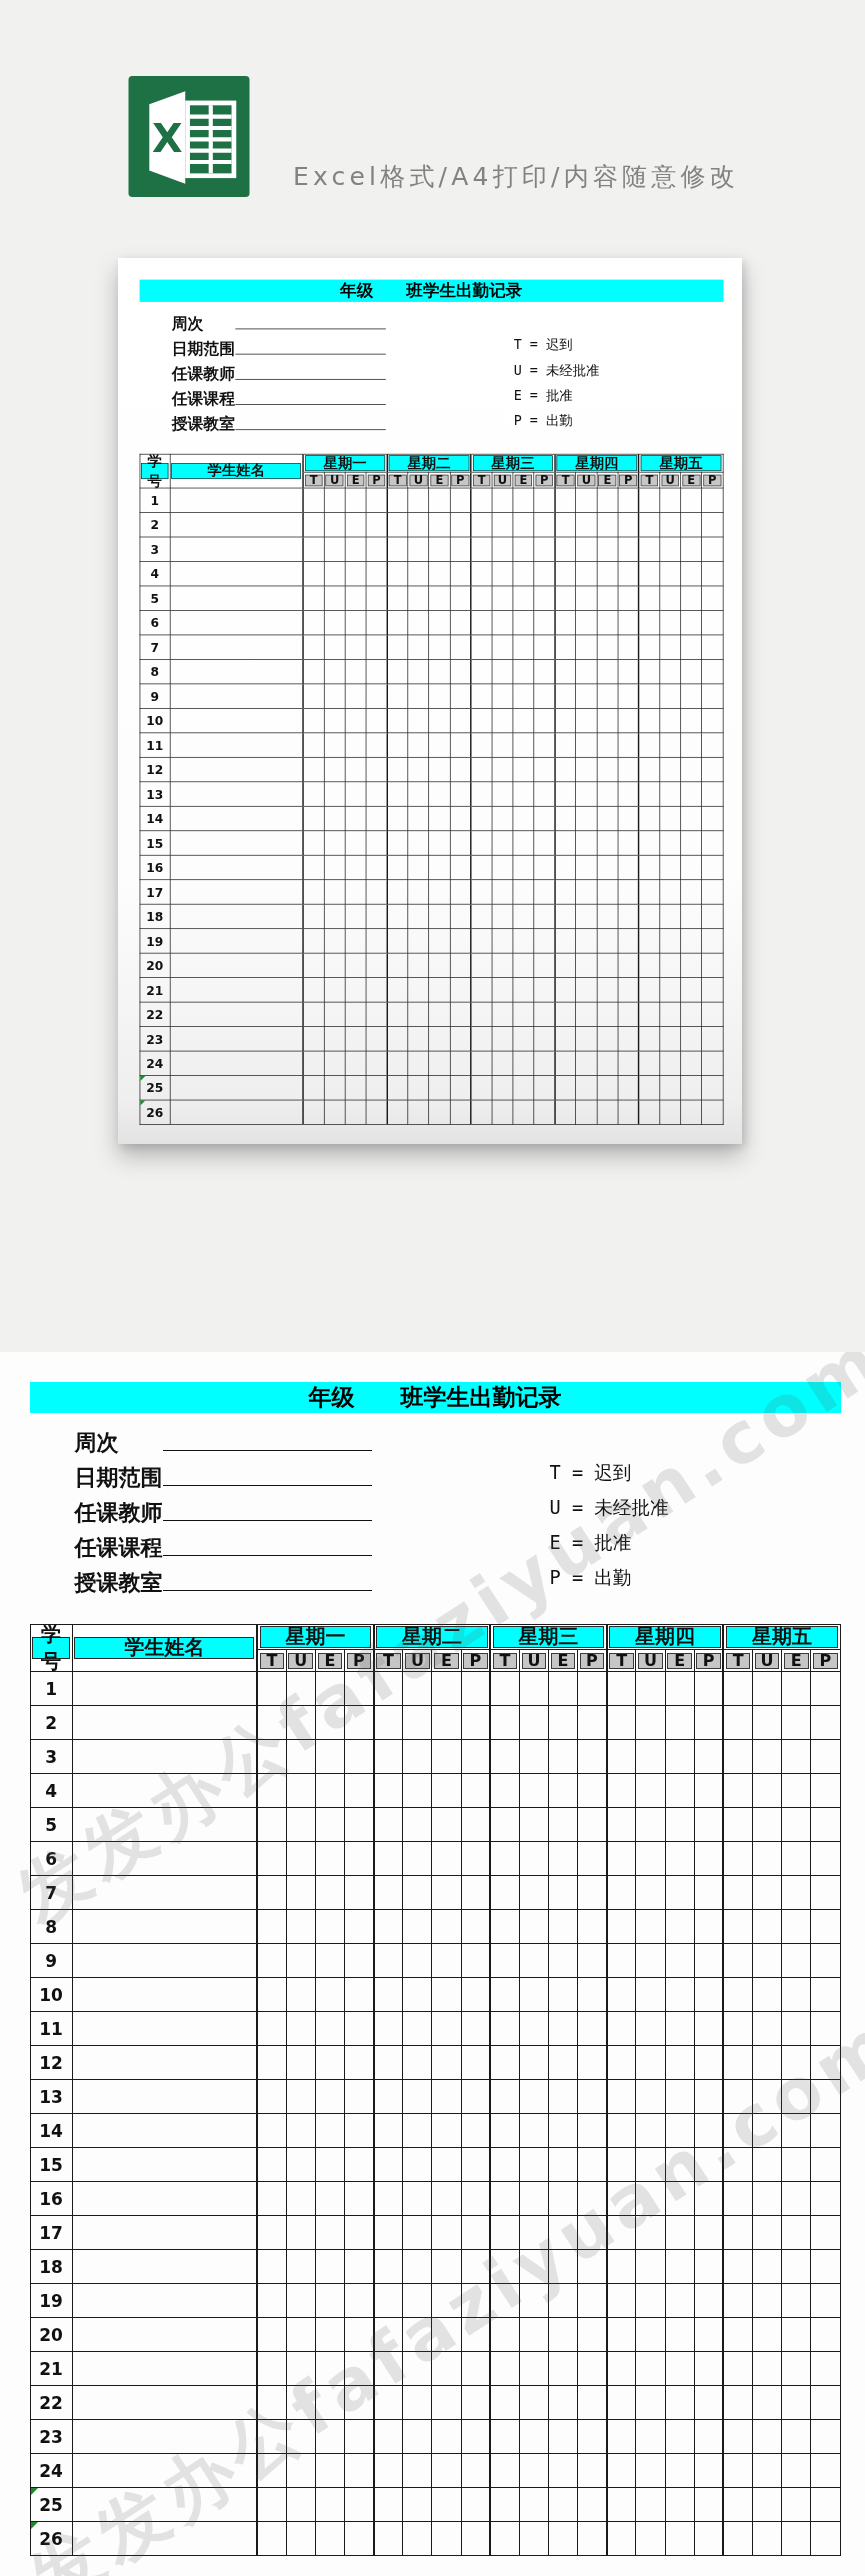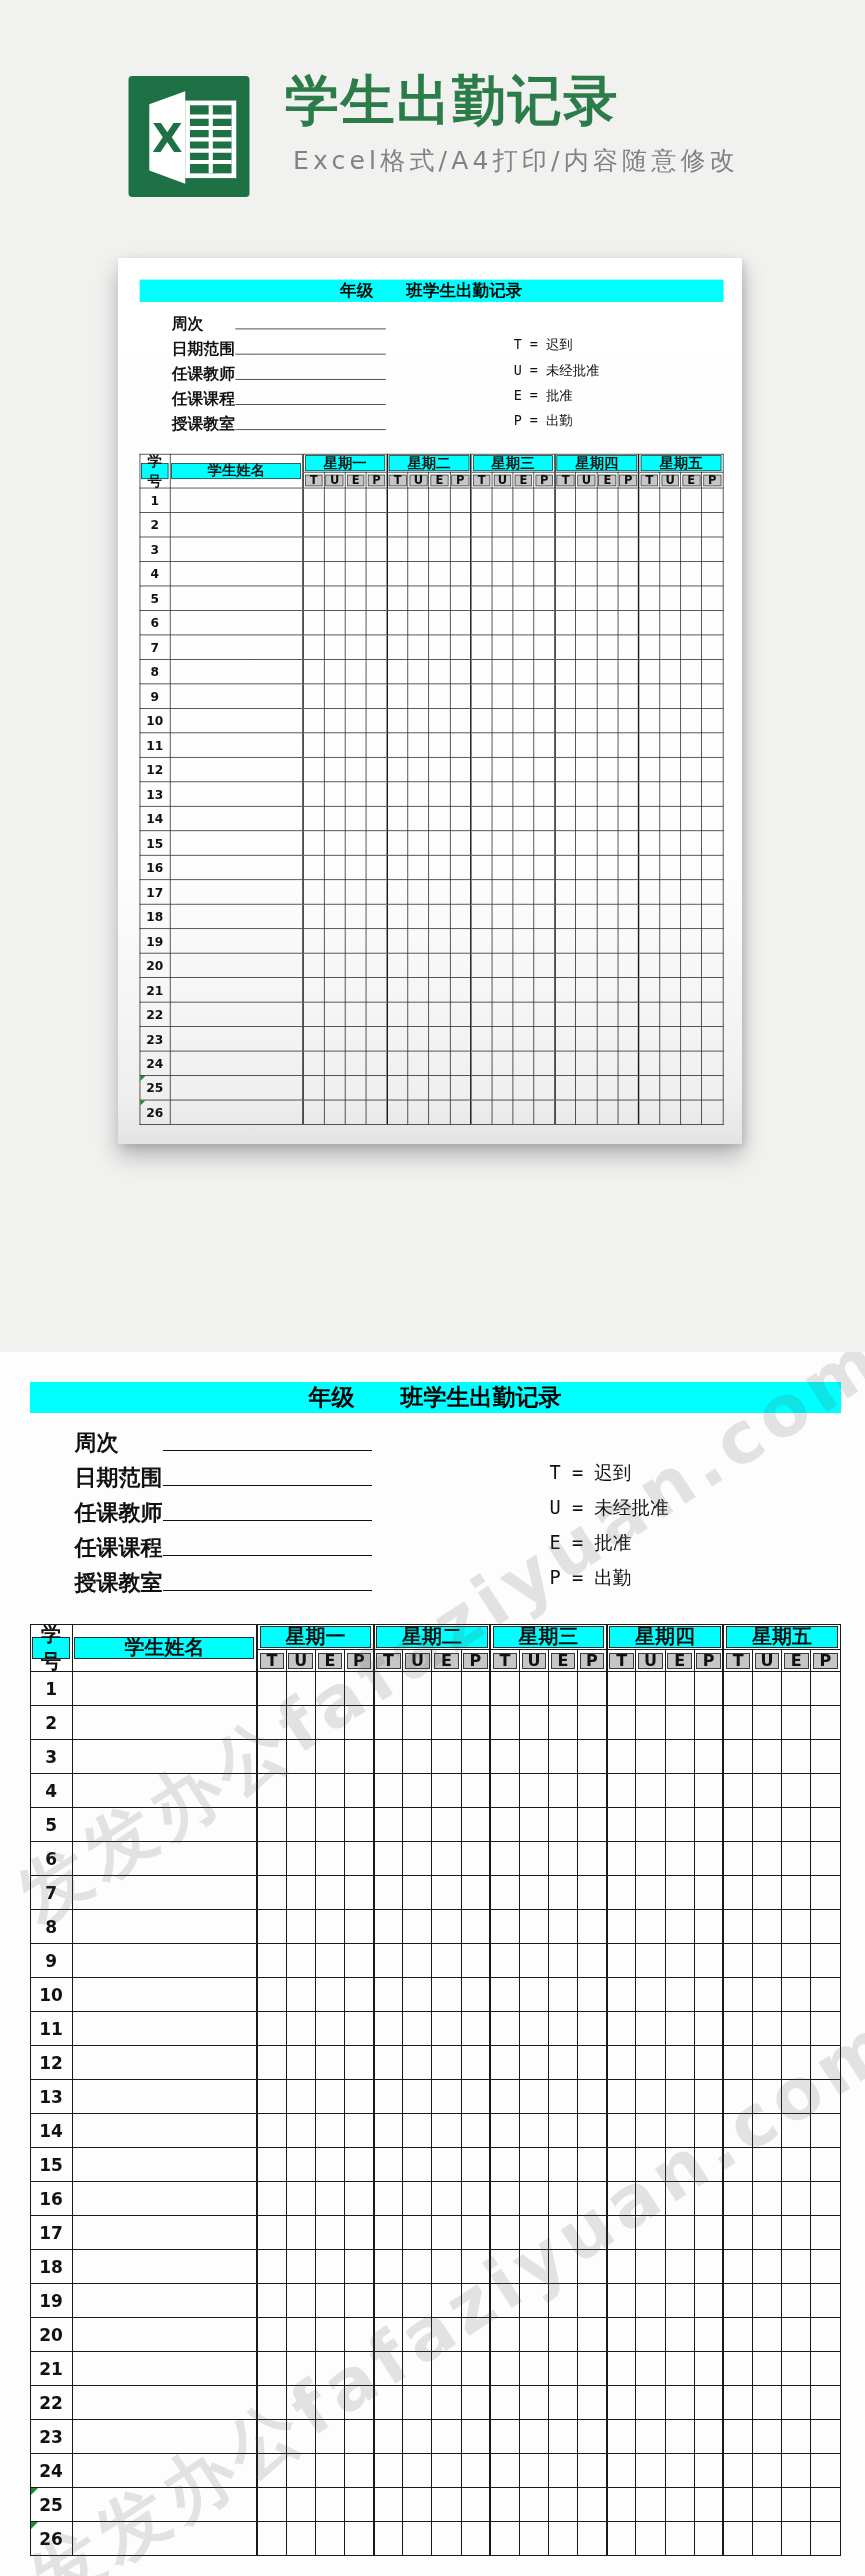--- a/index.html
+++ b/index.html
@@ -10,21 +10,21 @@
     color:#111;
   }
   
   .top-header{position:relative;width:865px;height:228px;background:#f1f1f0;}
   .excel-icon{position:absolute;left:128px;top:76px;width:122px;height:121px;}
   .page-title{
     position:absolute;left:285px;top:71px;
     font-size:54px;font-weight:bold;letter-spacing:1.7px;color:#2b7c49;line-height:1.1;
   }
   .page-subtitle{
-    position:absolute;left:293px;top:146px;
+    position:absolute;left:293px;top:162px;
     font-size:25px;letter-spacing:4.2px;color:#828282;line-height:1.2;
   }
   
   .preview-section{position:relative;width:865px;height:1124px;background:#f1f1f0;}
   .a4-page{
     position:absolute;left:118px;top:29.5px;width:624px;height:886px;overflow:hidden;
     background:linear-gradient(180deg,#ffffff 0%,#fdfdfd 70%,#efefef 95%,#e3e3e3 100%);
     box-shadow:0 11.8px 22px rgba(0,0,0,.25),2.5px 3.4px 8.4px rgba(0,0,0,.12);
   }
   .a4-page .sheet{transform:scale(0.72);transform-origin:0 0;}
@@ -80,21 +80,20 @@
 
 <div class="top-header">
   <svg class="excel-icon" viewBox="0 0 64 64">
     <rect x="0" y="0" width="64" height="64" rx="2" fill="#1e7145"></rect>
     <rect x="30" y="13" width="27" height="41" fill="#ffffff"></rect>
     <rect x="32.5" y="15.5" width="22" height="36" fill="#1e7145"></rect>
     <path stroke="#ffffff" stroke-width="2.2" fill="none" d="M32.5 21.5h22 M32.5 27.5h22 M32.5 33.5h22 M32.5 39.5h22 M32.5 45.5h22 M43.5 15.5v36"></path>
     <polygon points="11,15 30,8 30,57 11,50" fill="#ffffff"></polygon>
     <text x="20.5" y="40" text-anchor="middle" font-size="21" font-weight="bold" fill="#1e7145" font-family="DejaVu Sans, sans-serif">X</text>
   </svg>
-  <div class="page-title">学生出勤记录</div>
   <div class="page-subtitle">Excel格式/A4打印/内容随意修改</div>
 </div>
 
 <div class="preview-section">
   <div class="a4-page">
     <div class="sheet">
         <div class="sheet-titlebar">年级　　班学生出勤记录</div>
         <div class="form-area">
           <div class="form-label" style="top: 19.4px;">周次</div>
           <div class="form-underline" style="top: 37px;"></div>

